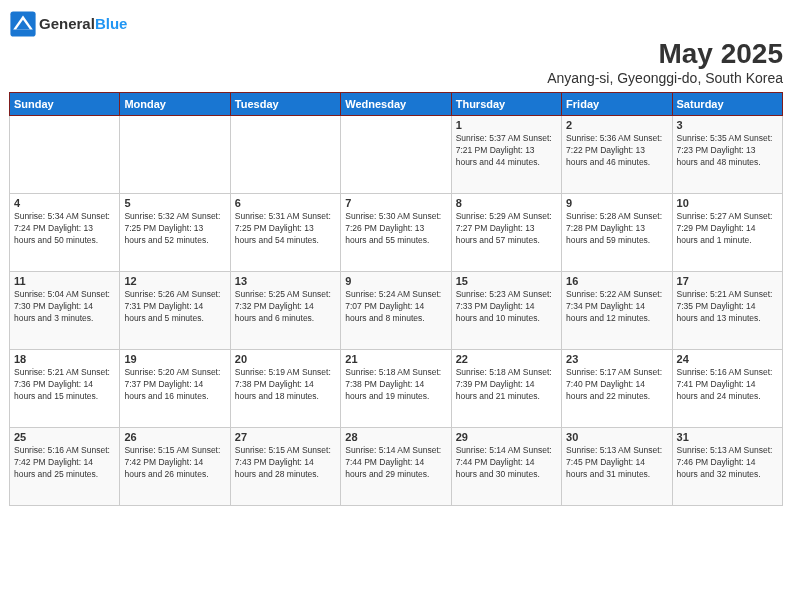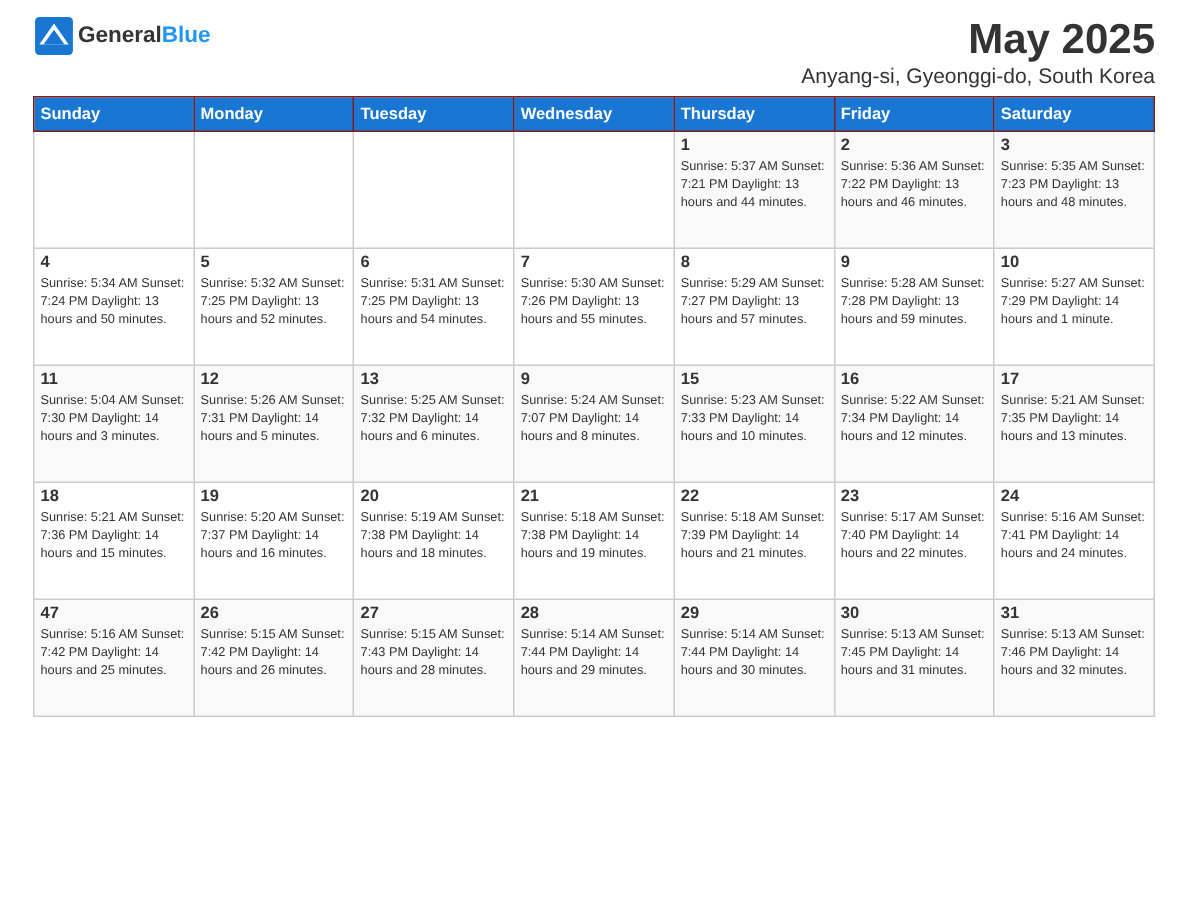--- a/index.html
+++ b/index.html
@@ -7,21 +7,21 @@
       font-family: Arial, sans-serif;
       background: #fff;
       width: 792px;
       height: 612px;
       overflow: hidden;
     }
     .page {
       width: 792px;
       height: 432px;
       background: #fff;
-      padding: 10px 22px;
+      padding: 10px 9px;
     }
     .header {
       display: flex;
       justify-content: space-between;
       align-items: flex-start;
       margin-bottom: 6px;
     }
     .logo {
       display: flex;
       align-items: center;
@@ -39,20 +39,21 @@
       height: 28px;
       margin-right: 2px;
     }
     .title-block {
       text-align: right;
     }
     .title-block .month-year {
       font-size: 28px;
       font-weight: bold;
       color: #333;
+      margin-top: 28px;
     }
     .title-block .location {
       font-size: 14px;
       color: #333;
     }
     table {
       width: 100%;
       border-collapse: collapse;
       table-layout: fixed;
     }
@@ -307,21 +308,21 @@
           <td>
             <div class="day-number">24</div>
             <div class="day-info">Sunrise: 5:16 AM
 Sunset: 7:41 PM
 Daylight: 14 hours
 and 24 minutes.</div>
           </td>
         </tr>
         <tr>
           <td>
-            <div class="day-number">47</div>
+            <div class="day-number">25</div>
             <div class="day-info">Sunrise: 5:16 AM
 Sunset: 7:42 PM
 Daylight: 14 hours
 and 25 minutes.</div>
           </td>
           <td>
             <div class="day-number">26</div>
             <div class="day-info">Sunrise: 5:15 AM
 Sunset: 7:42 PM
 Daylight: 14 hours

